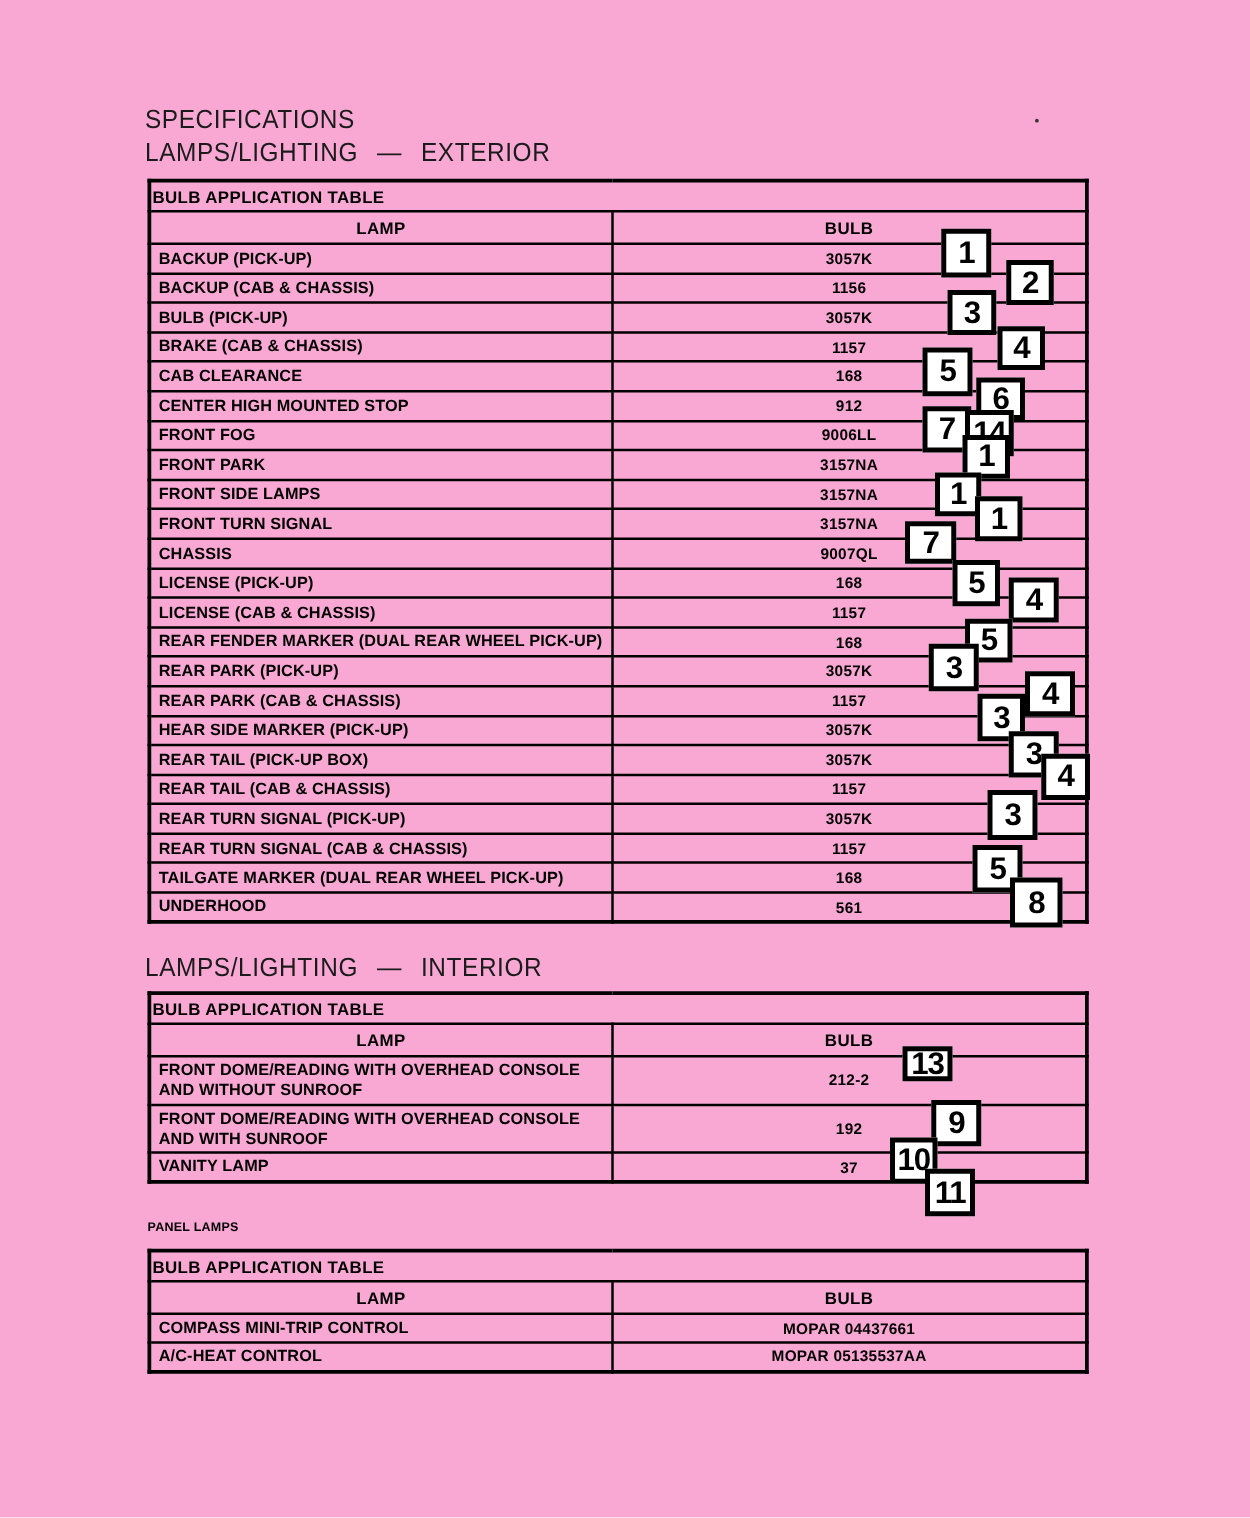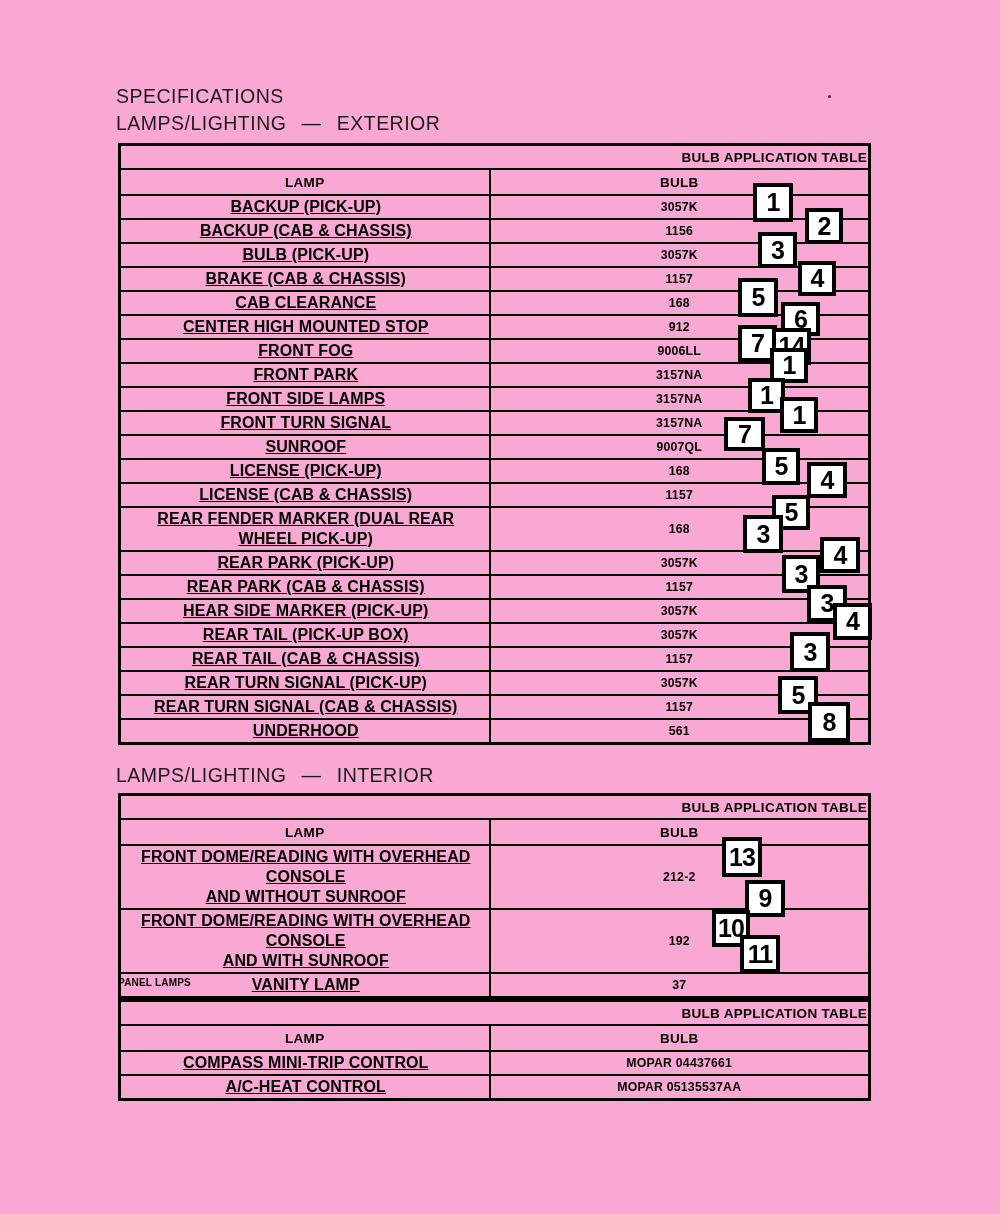--- a/index.html
+++ b/index.html
@@ -26,31 +26,31 @@
   .spec-table {
     position:absolute; left:118px; width:750px;
     border-collapse:collapse; table-layout:fixed;
     border:3px solid #000;
   }
   #exterior-table { top:143px; }
   #interior-table { top:793px; }
   #panel-table   { top:999px; }
   .spec-table td { border:2px solid #000; overflow:hidden; }
   .spec-table .title-cell {
-    text-align:right; font-weight:bold; font-size:13.5px;
+    text-align:left; font-weight:bold; font-size:13.5px;
     letter-spacing:0.3px; height:20px; vertical-align:middle;
   }
   .spec-table .hdr-cell {
     text-align:center; font-weight:bold; font-size:13.5px;
     letter-spacing:0.3px; height:22px; vertical-align:middle;
   }
   .spec-table td.lamp {
-    text-align:center; padding:1px 4px 1px 6px; font-weight:bold;
-    font-size:16px; letter-spacing:0.1px; vertical-align:middle;
-    white-space:pre-line; line-height:1.25;text-decoration:underline;
+    text-align:left; padding:1px 4px 1px 6px; font-weight:bold;
+    font-size:13px; letter-spacing:0.1px; vertical-align:middle;
+    white-space:pre-line; line-height:1.25;
   }
   .spec-table td.bulb {
     text-align:center; font-weight:bold; font-size:12.3px;
     letter-spacing:0.2px; vertical-align:middle;
   }
   #exterior-table tbody tr { height:23.6px; }
   #interior-table tbody tr.tall { height:38.5px; }
   #interior-table tbody tr.short { height:23.5px; }
   #panel-table tbody tr { height:23px; }
   .callout-layer { position:absolute; inset:0; }
@@ -126,21 +126,21 @@
         </tr>
         <tr>
           <td class="lamp">FRONT SIDE LAMPS</td>
           <td class="bulb">3157NA</td>
         </tr>
         <tr>
           <td class="lamp">FRONT TURN SIGNAL</td>
           <td class="bulb">3157NA</td>
         </tr>
         <tr>
-          <td class="lamp">SUNROOF</td>
+          <td class="lamp">CHASSIS</td>
           <td class="bulb">9007QL</td>
         </tr>
         <tr>
           <td class="lamp">LICENSE (PICK-UP)</td>
           <td class="bulb">168</td>
         </tr>
         <tr>
           <td class="lamp">LICENSE (CAB &amp; CHASSIS)</td>
           <td class="bulb">1157</td>
         </tr>
@@ -168,20 +168,24 @@
           <td class="lamp">REAR TAIL (CAB &amp; CHASSIS)</td>
           <td class="bulb">1157</td>
         </tr>
         <tr>
           <td class="lamp">REAR TURN SIGNAL (PICK-UP)</td>
           <td class="bulb">3057K</td>
         </tr>
         <tr>
           <td class="lamp">REAR TURN SIGNAL (CAB &amp; CHASSIS)</td>
           <td class="bulb">1157</td>
+        </tr>
+        <tr>
+          <td class="lamp">TAILGATE MARKER (DUAL REAR WHEEL PICK-UP)</td>
+          <td class="bulb">168</td>
         </tr>
         <tr>
           <td class="lamp">UNDERHOOD</td>
           <td class="bulb">561</td>
         </tr>
       </tbody>
   </table>
 
   <div id="heading-interior" class="cad-heading">LAMPS/LIGHTING — INTERIOR</div>
 
@@ -262,19 +266,19 @@
       <div class="callout" style="left: 807px; top: 462px; width: 40px; height: 36px;">4</div>
       <div class="callout" style="left: 772px; top: 495px; width: 38px; height: 35px;">5</div>
       <div class="callout" style="left: 743px; top: 515px; width: 40px; height: 38px;">3</div>
       <div class="callout" style="left: 820px; top: 537px; width: 40px; height: 36px;">4</div>
       <div class="callout" style="left: 782px; top: 555px; width: 38px; height: 38px;">3</div>
       <div class="callout" style="left: 807px; top: 585px; width: 40px; height: 37px;">3</div>
       <div class="callout" style="left: 833px; top: 603px; width: 39px; height: 37px;">4</div>
       <div class="callout" style="left: 790px; top: 632px; width: 40px; height: 40px;">3</div>
       <div class="callout" style="left: 778px; top: 676px; width: 40px; height: 38px;">5</div>
       <div class="callout" style="left: 808px; top: 702px; width: 42px; height: 40px;">8</div>
-      <div class="callout" style="left: 722px; top: 837px; width: 40px; height: 40px;">13</div>
+      <div class="callout" style="left: 722px; top: 837px; width: 40px; height: 28px;">13</div>
       <div class="callout" style="left: 745px; top: 880px; width: 40px; height: 37px;">9</div>
       <div class="callout" style="left: 712px; top: 910px; width: 38px; height: 37px;">10</div>
       <div class="callout" style="left: 740px; top: 935px; width: 40px; height: 38px;">11</div>
     </div>
 
 </div>
 
 </body></html>

